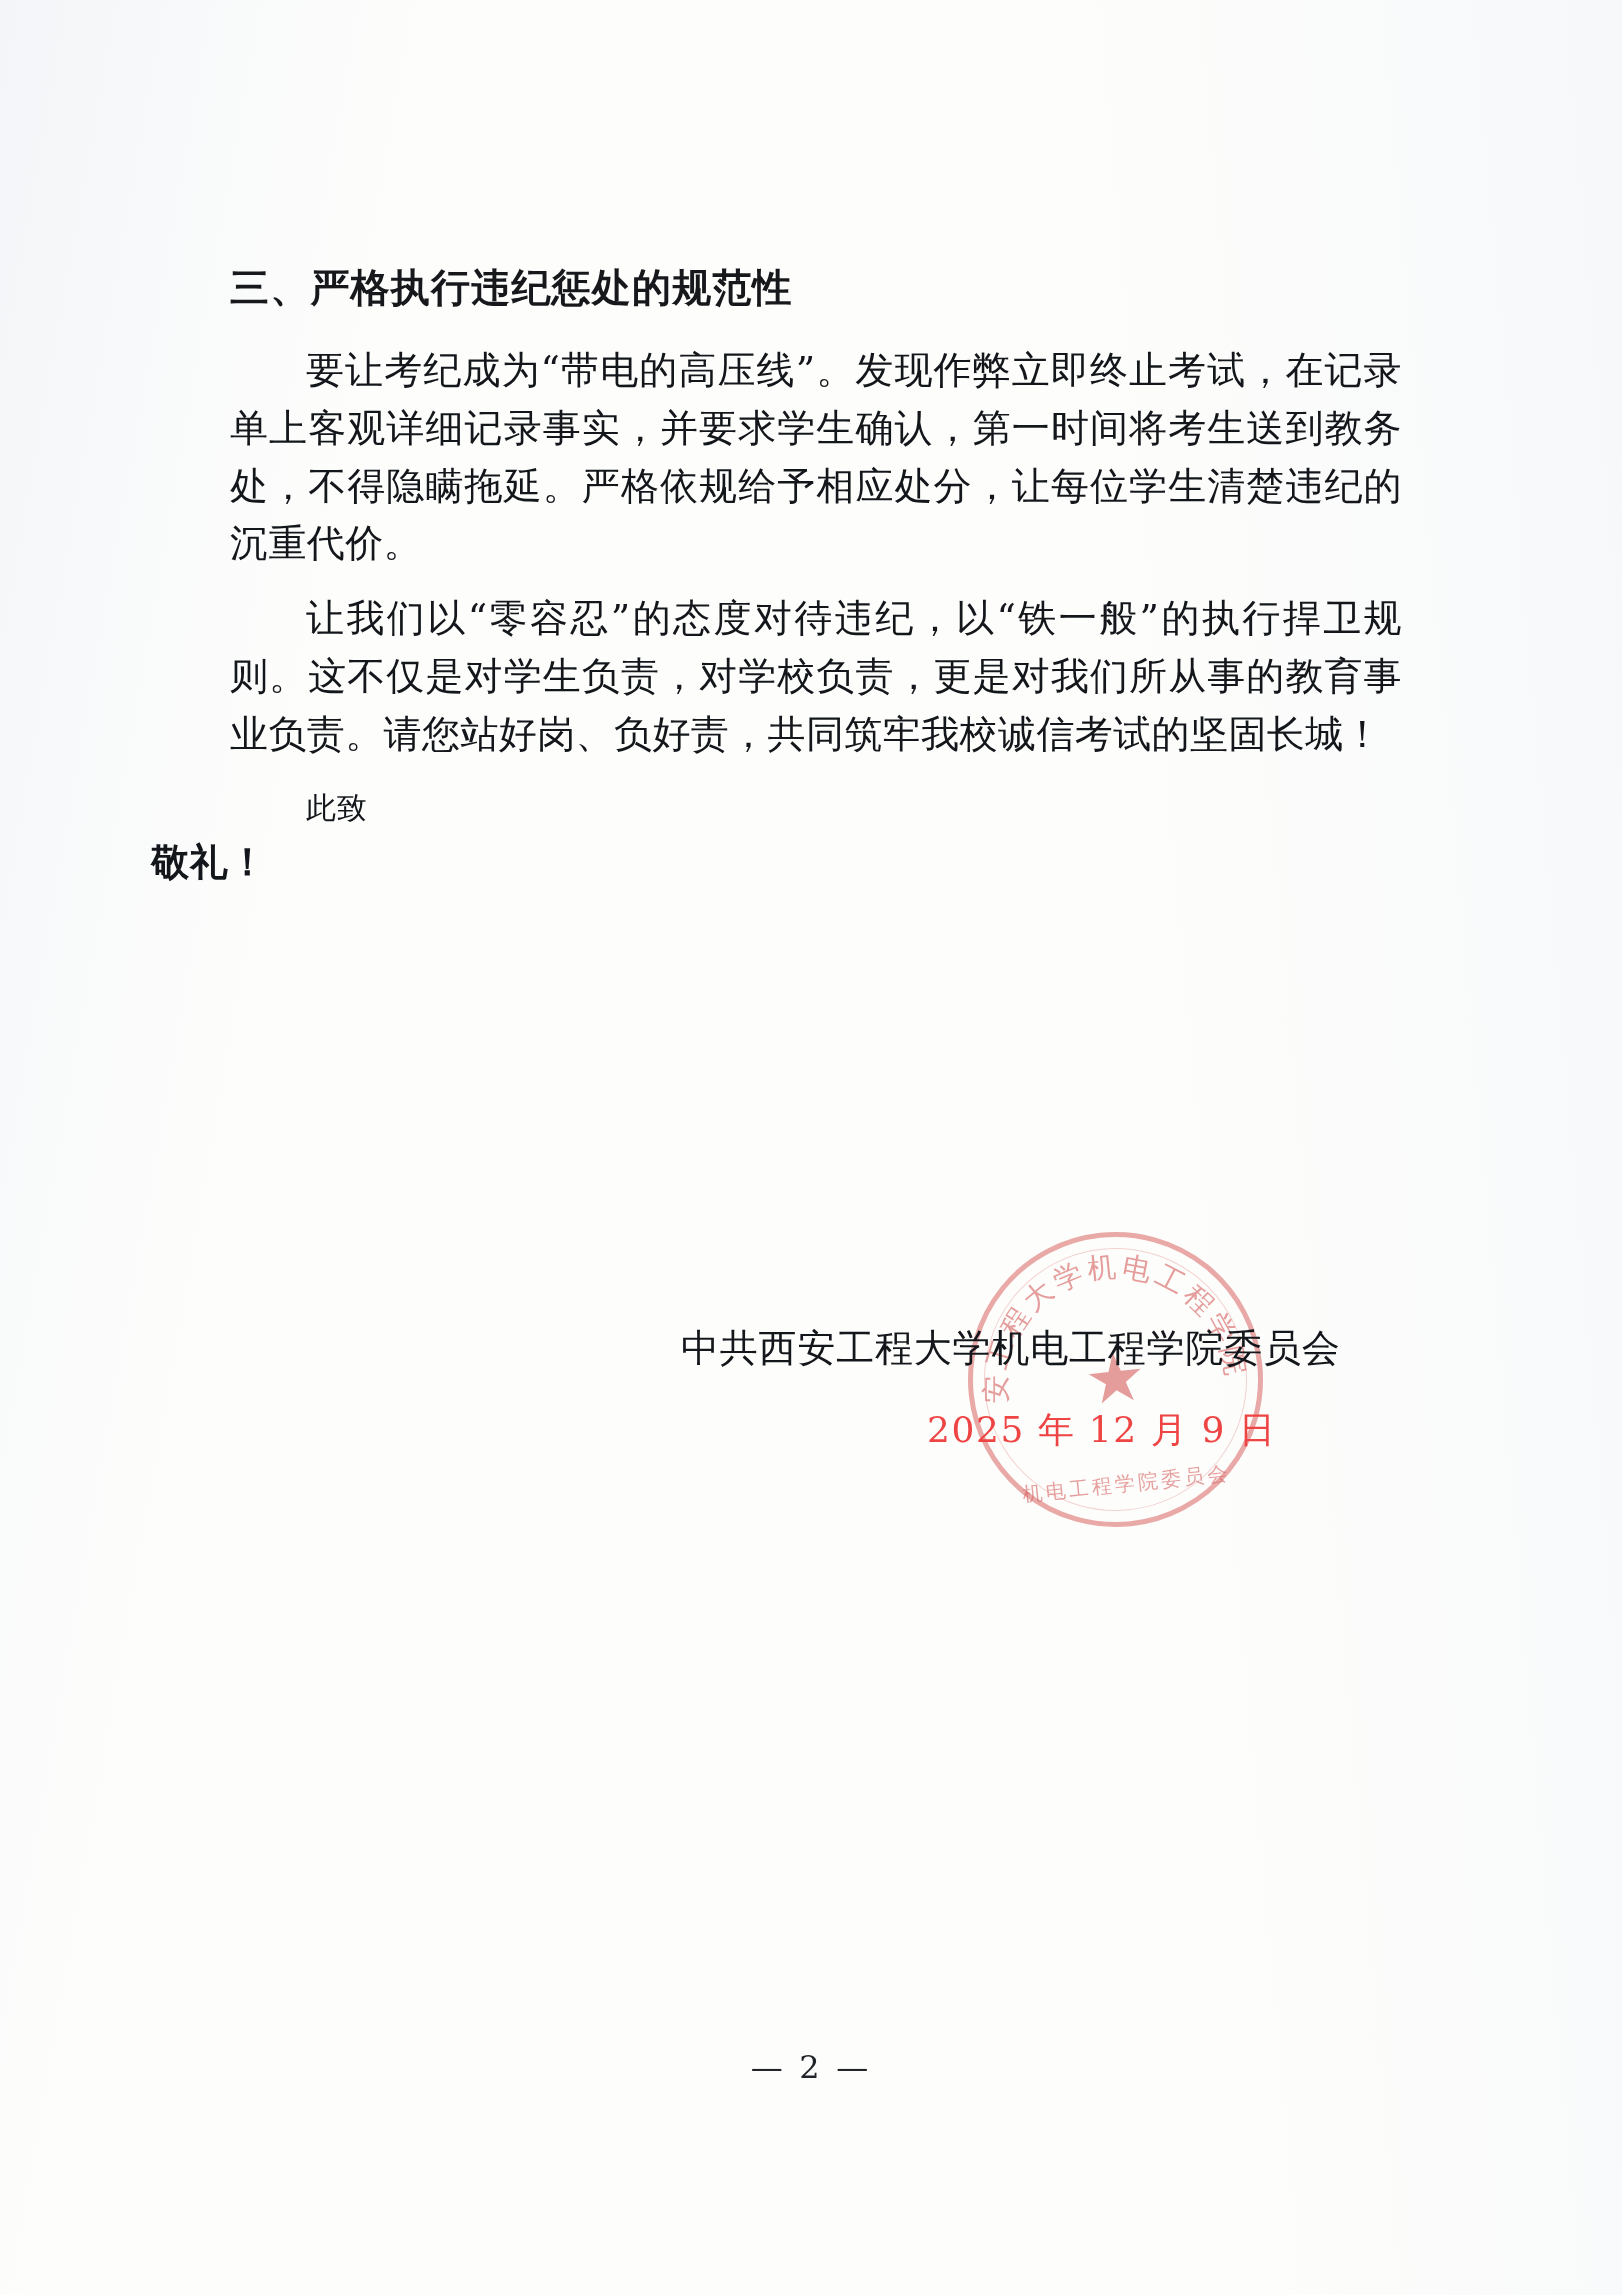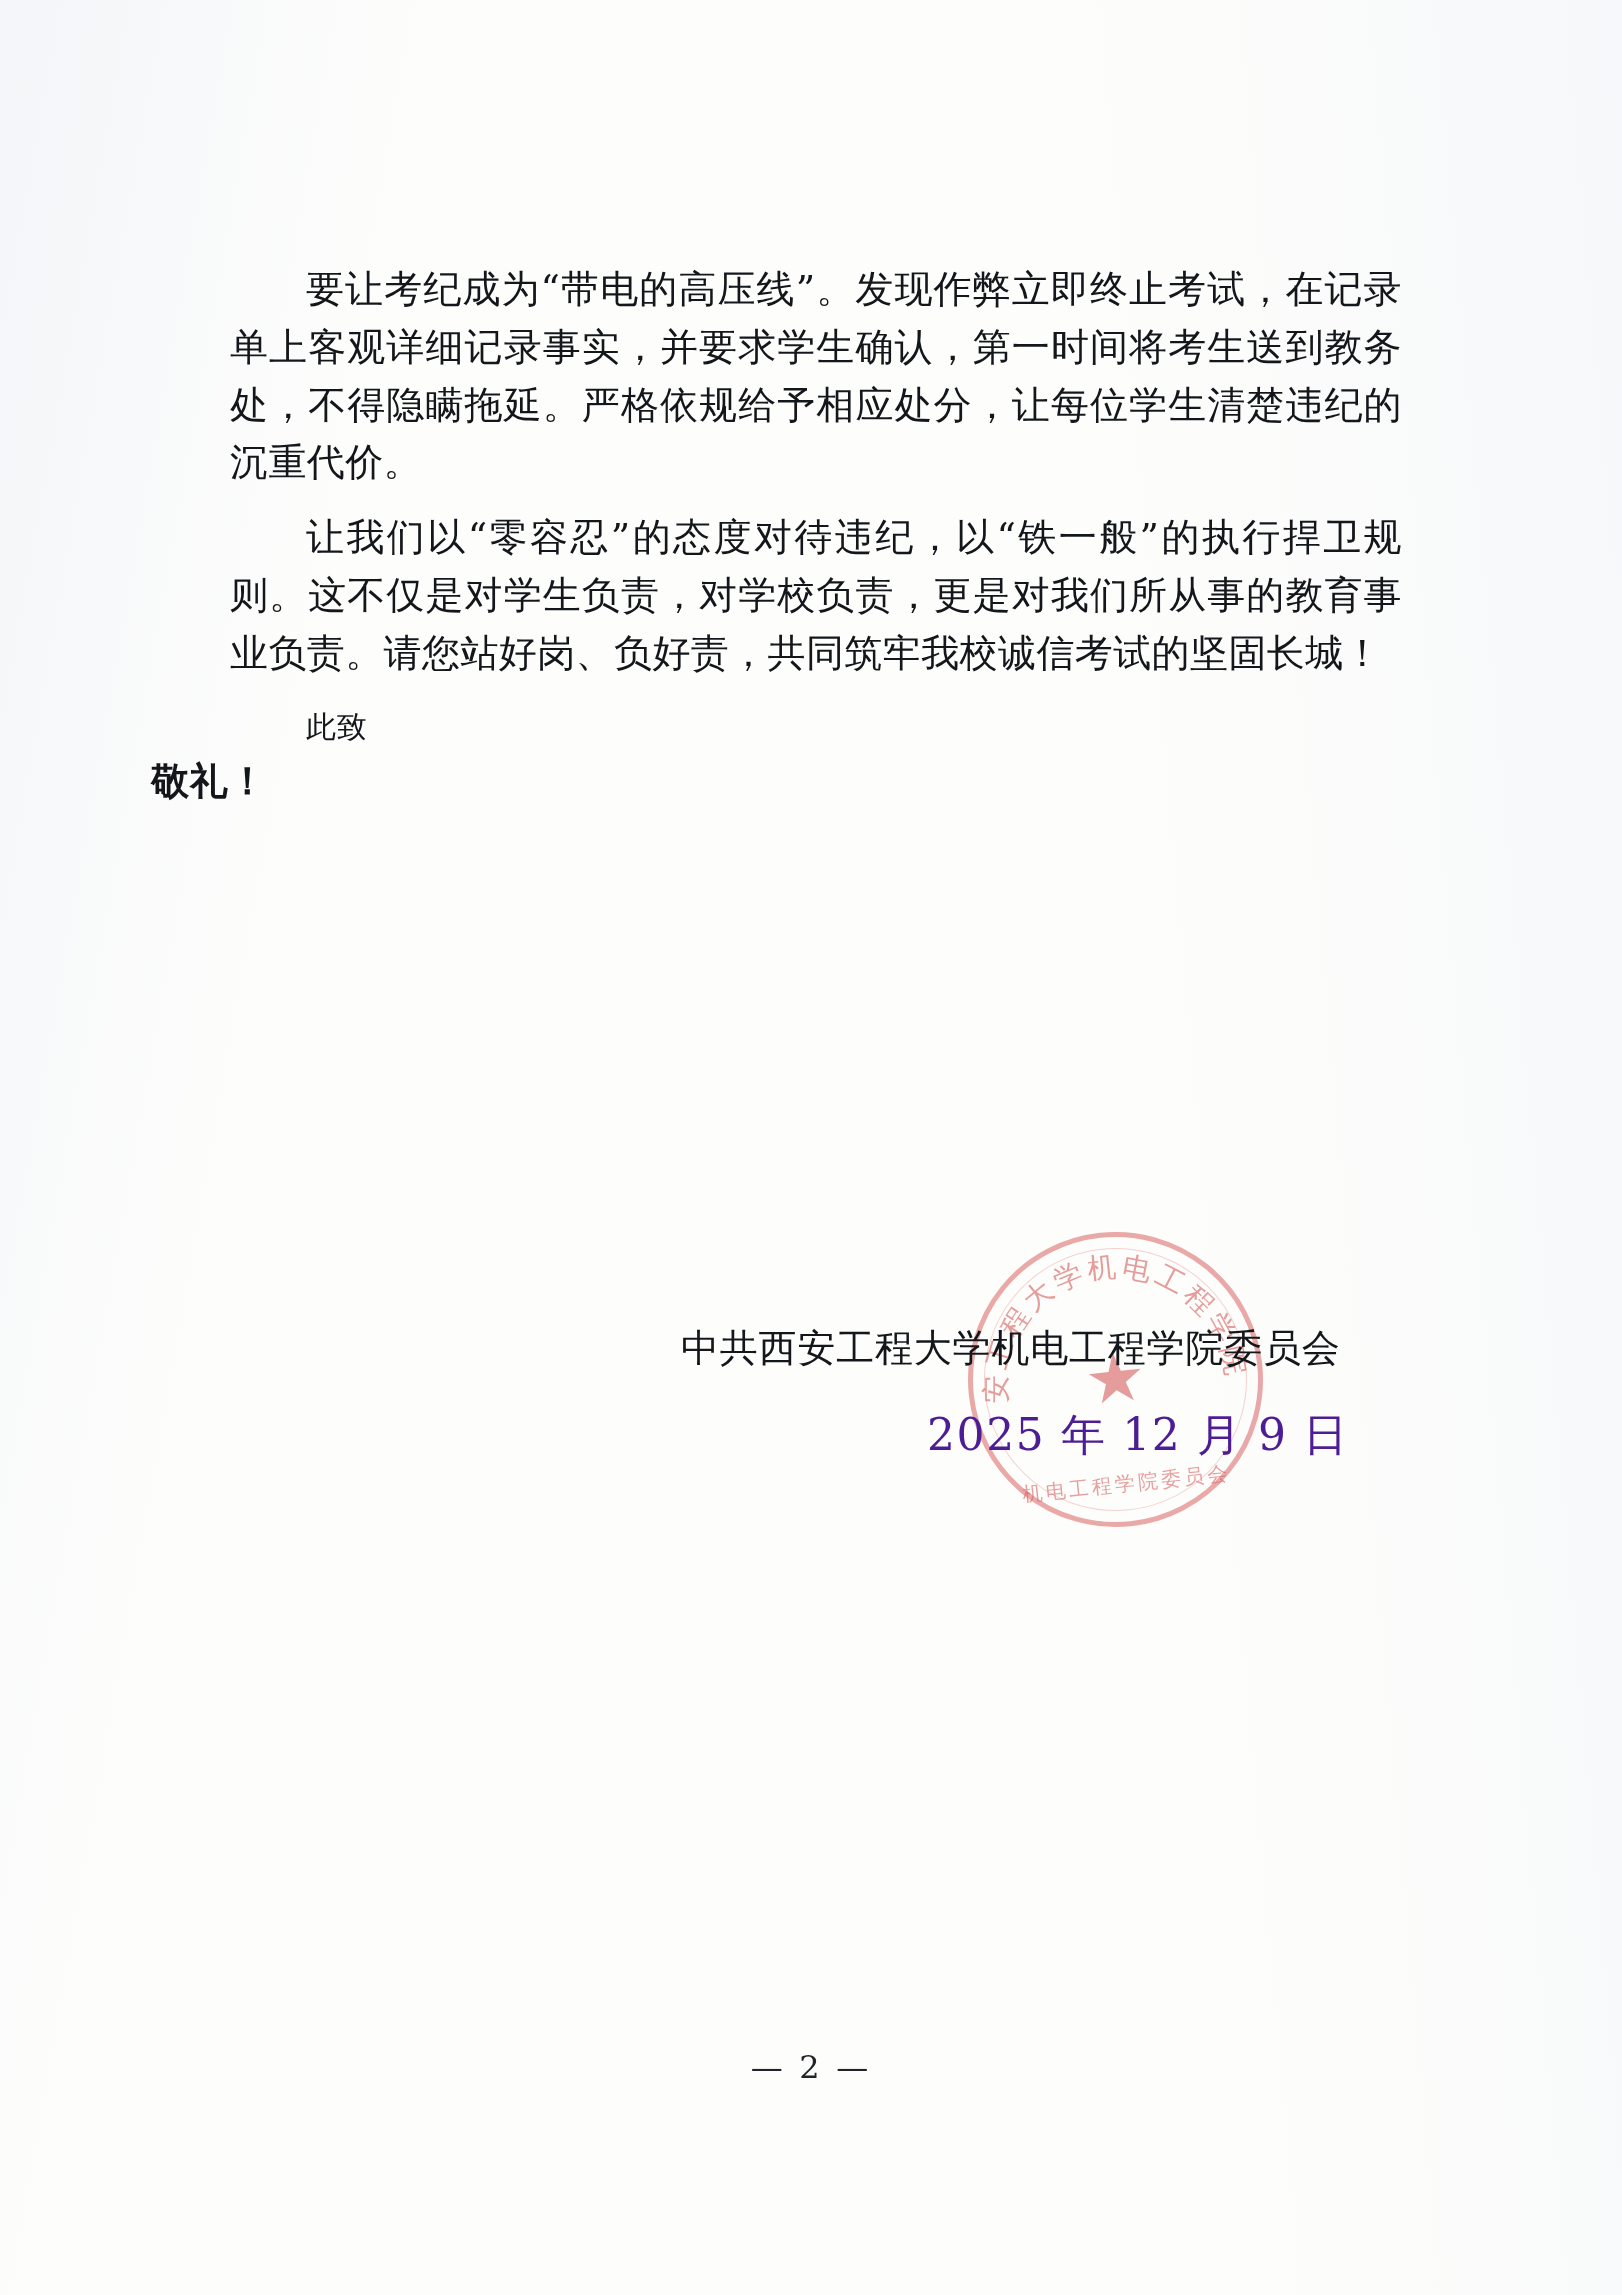--- a/index.html
+++ b/index.html
@@ -80,22 +80,22 @@
   }
   .sig-org {
     font-family: "DejaVu Serif", serif;
     font-size: 38px;
     color: #13161a;
     letter-spacing: 0.8px;
     white-space: nowrap;
   }
   .sig-date {
     font-family: "DejaVu Serif", serif;
-    font-size: 44px;
-    color: #4c1d95;
+    font-size: 36px;
+    color: #ef4444;
     letter-spacing: 1.6px;
     margin-top: 32px;
     margin-left: 246px;
     white-space: nowrap;
   }
 
   
   .seal {
     position: absolute;
     left: 968px;
@@ -161,20 +161,21 @@
     letter-spacing: 3.2px;
   }
 </style>
 </head>
 <body>
 
 <div class="page">
   <div class="paper-tone"></div>
 
   <div class="content">
+    <div class="heading">三、严格执行违纪惩处的规范性</div>
 
     <p class="para">要让考纪成为“带电的高压线”。发现作弊立即终止考试，在记录单上客观详细记录事实，并要求学生确认，第一时间将考生送到教务处，不得隐瞒拖延。严格依规给予相应处分，让每位学生清楚违纪的沉重代价。</p>
     <p class="para">让我们以“零容忍”的态度对待违纪，以“铁一般”的执行捍卫规则。这不仅是对学生负责，对学校负责，更是对我们所从事的教育事业负责。请您站好岗、负好责，共同筑牢我校诚信考试的坚固长城！</p>
 
     <div class="closing-1">此致</div>
     <div class="closing-2">敬礼！</div>
   </div>
 
   <div class="seal">
     <div class="seal-inner"></div>

